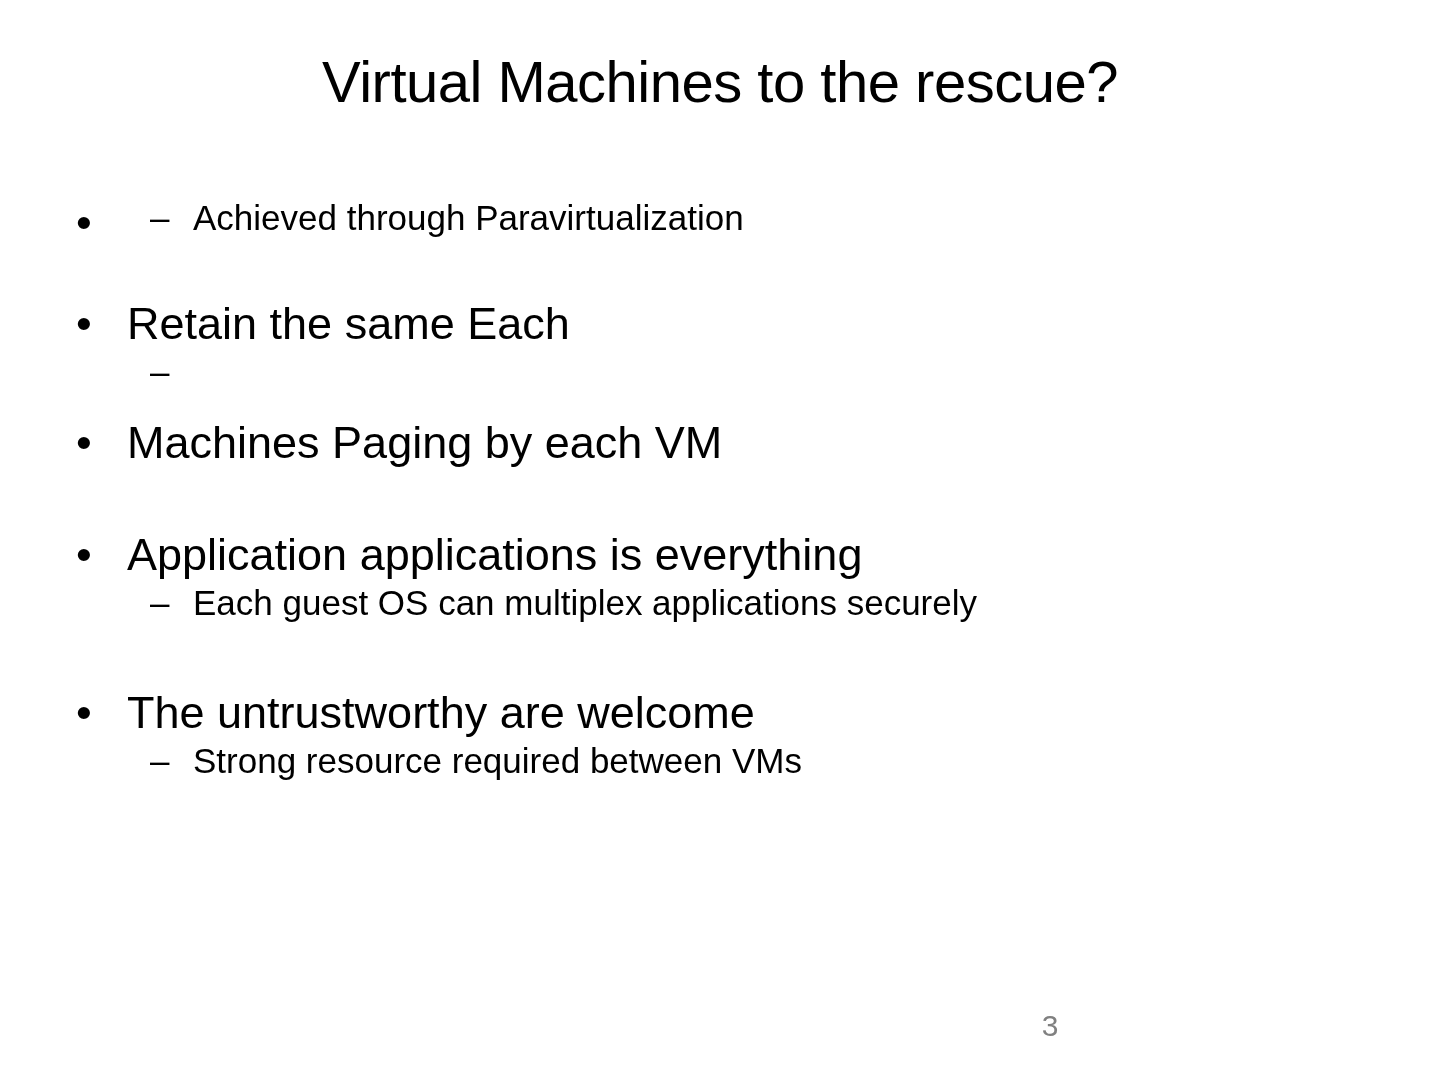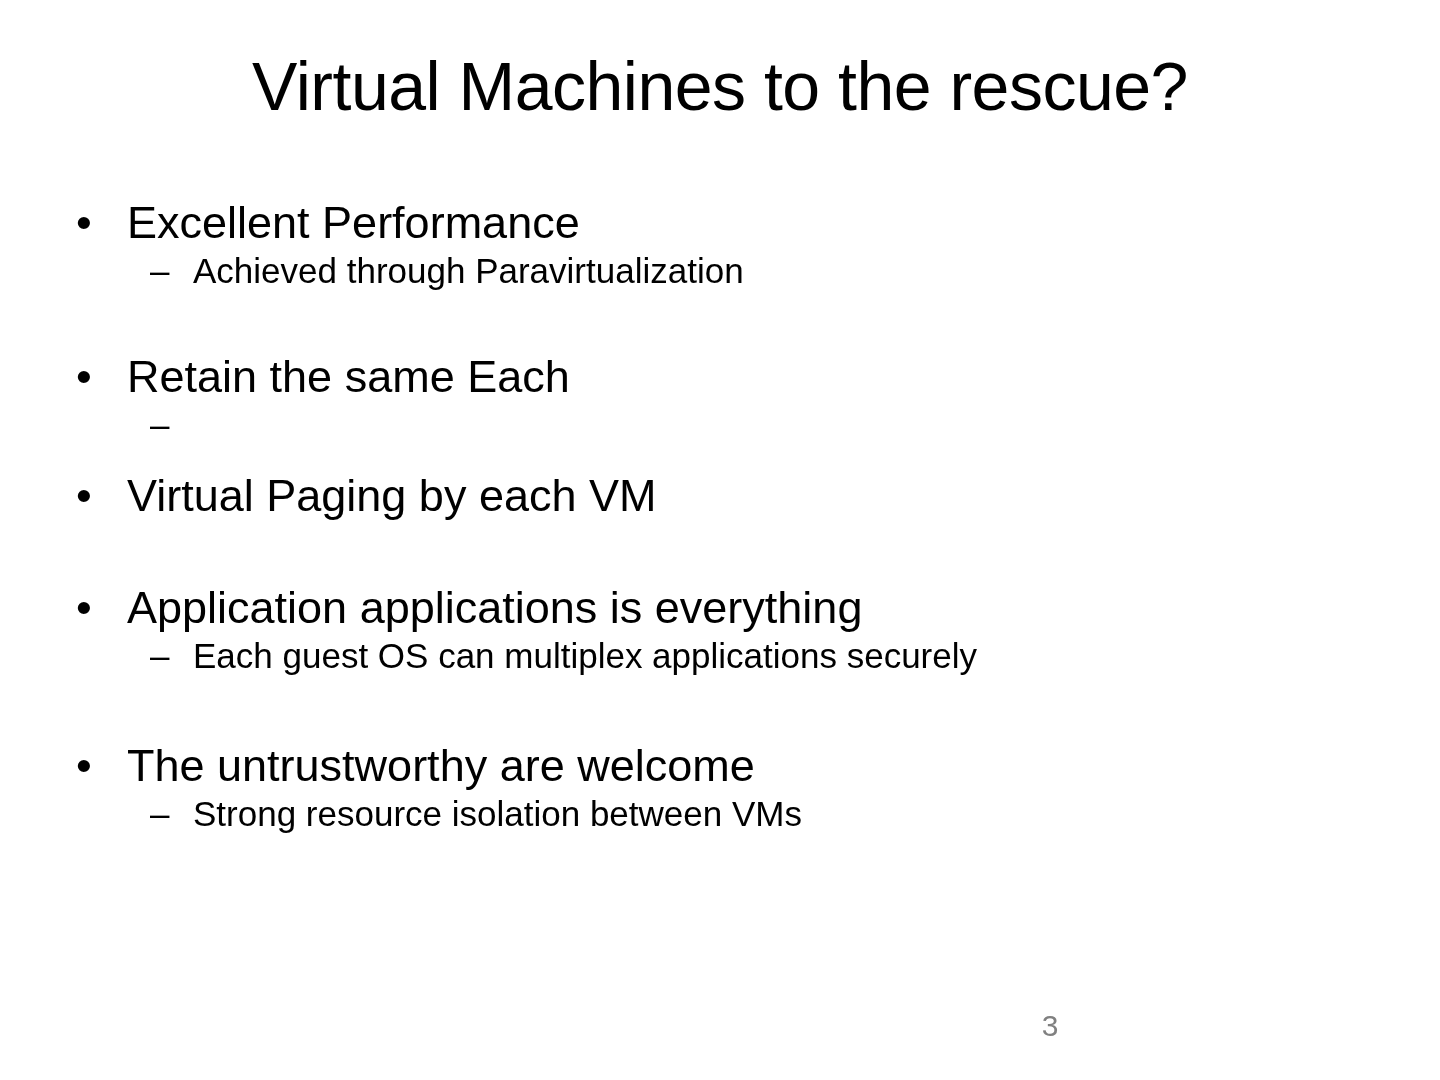--- a/index.html
+++ b/index.html
@@ -20,21 +20,21 @@
     overflow: hidden;
   }
 
   
   #slide-title {
     position: absolute;
     left: 60px;
     top: 52px;
     width: 1320px;
     text-align: center;
-    font-size: 68px;
+    font-size: 58px;
     line-height: 1.02;
     font-weight: 400;
     letter-spacing: -0.5px;
     color: #000000;
     white-space: nowrap;
   }
 
   
   #slide-body {
     position: absolute;
@@ -111,21 +111,20 @@
 
 <div id="slide">
 
   <div id="slide-title">Virtual Machines to the rescue?</div>
 
   <div id="slide-body">
 
     <div class="bullet-group">
       <div class="level1">
         <span class="marker">•</span>
-        <span class="label">Excellent Performance</span>
       </div>
       <div class="level2">
         <span class="marker">–</span>
         <span class="label">Achieved through Paravirtualization</span>
       </div>
     </div>
 
     <div class="group-gap-a"></div>
 
     <div class="bullet-group">
@@ -136,21 +135,21 @@
       <div class="level2">
         <span class="marker">–</span>
       </div>
     </div>
 
     <div class="group-gap-b"></div>
 
     <div class="bullet-group">
       <div class="level1">
         <span class="marker">•</span>
-        <span class="label">Virtual Paging by each VM</span>
+        <span class="label">Machines Paging by each VM</span>
       </div>
     </div>
 
     <div class="group-gap-c"></div>
 
     <div class="bullet-group">
       <div class="level1">
         <span class="marker">•</span>
         <span class="label">Application applications is everything</span>
       </div>
@@ -162,21 +161,21 @@
 
     <div class="group-gap-d"></div>
 
     <div class="bullet-group">
       <div class="level1">
         <span class="marker">•</span>
         <span class="label">The untrustworthy are welcome</span>
       </div>
       <div class="level2">
         <span class="marker">–</span>
-        <span class="label">Strong resource isolation between VMs</span>
+        <span class="label">Strong resource required between VMs</span>
       </div>
     </div>
 
   </div>
 
   <div id="page-number">3</div>
 
 </div>
 
 </body></html>

